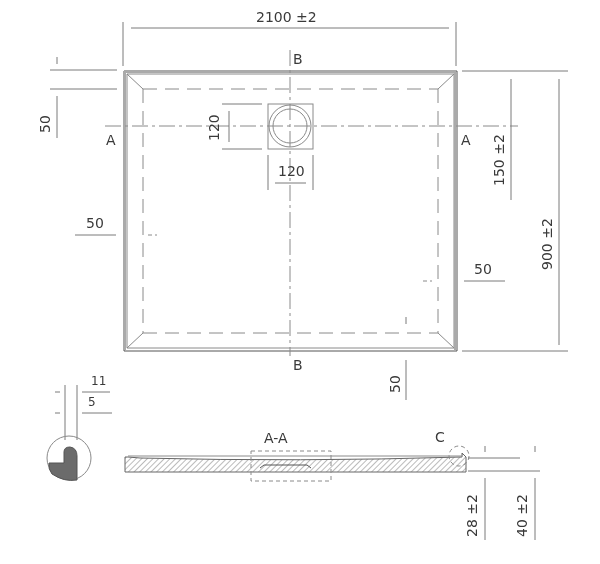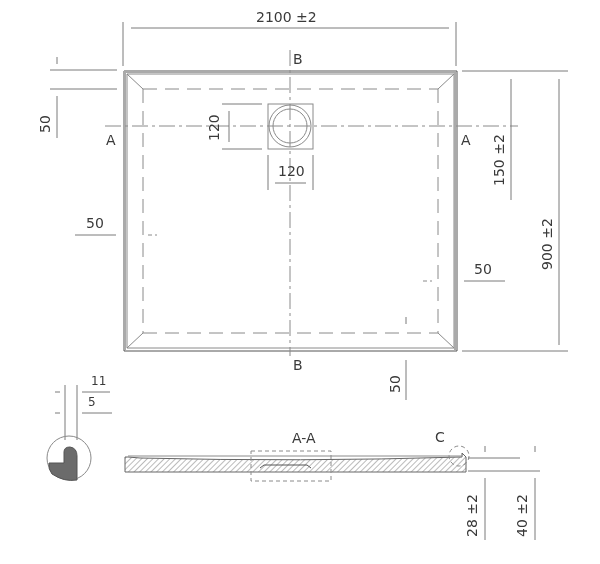--- a/index.html
+++ b/index.html
@@ -116,16 +116,16 @@
 
 <div class="lbl rot" style="left:207px;top:141px;">120</div>
 <div class="lbl" style="left:278px;top:164px;">120</div>
 
 <div class="lbl rot" style="left:492px;top:186px;">150 ±2</div>
 <div class="lbl rot" style="left:540px;top:270px;">900 ±2</div>
 
 <div class="lbl" style="left:91px;top:375px;font-size:12px;">11</div>
 <div class="lbl" style="left:88px;top:396px;font-size:12px;">5</div>
 
-<div class="lbl" style="left:292px;top:431px;">A-A</div>
+<div class="lbl" style="left:264px;top:431px;">A-A</div>
 <div class="lbl" style="left:435px;top:430px;">C</div>
 <div class="lbl rot" style="left:465px;top:537px;">28 ±2</div>
 <div class="lbl rot" style="left:515px;top:537px;">40 ±2</div>
 
 </body></html>

